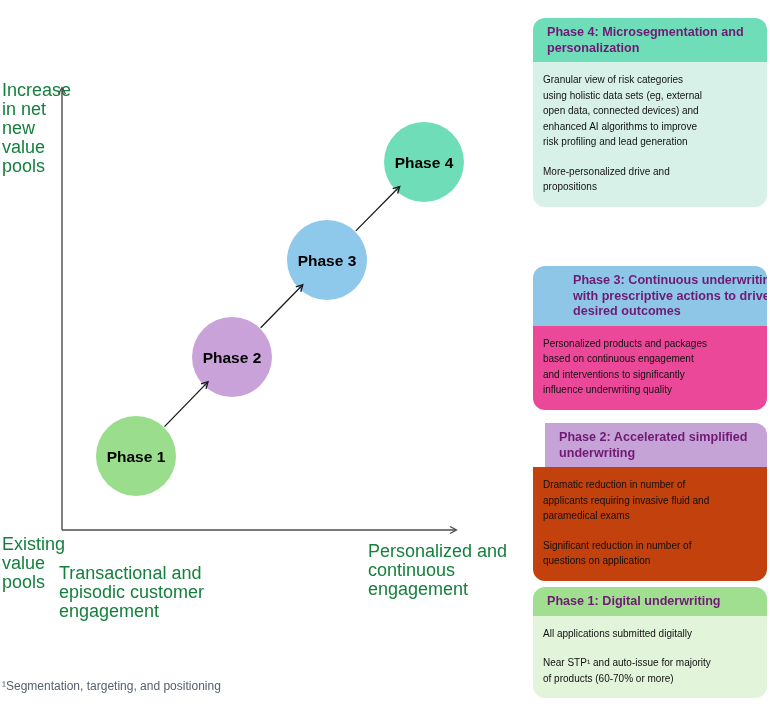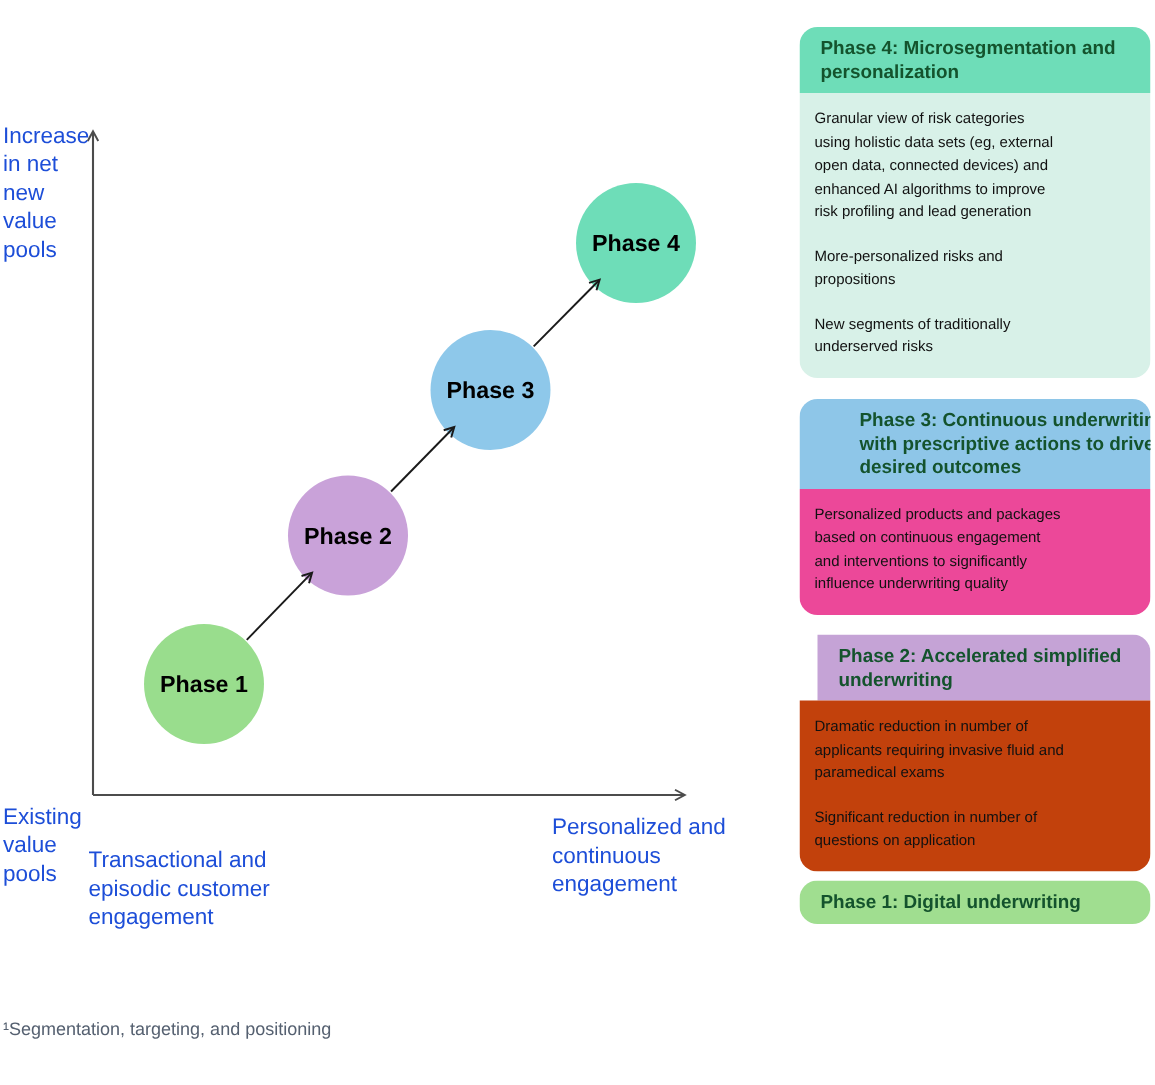--- a/index.html
+++ b/index.html
@@ -4,40 +4,40 @@
 <style>
   html,body{margin:0;padding:0;}
   body{
     width:770px;height:723px;position:relative;background:#ffffff;
     font-family:"Liberation Sans",sans-serif;color:#000;overflow:hidden;
   }
   .stage{position:absolute;inset:0;}
   
   .chart-svg{position:absolute;left:0;top:0;width:510px;height:620px;overflow:visible;}
   .axis-label{
-    position:absolute;font-size:15px;line-height:19px;white-space:pre-line;color:#1d4ed8;
+    position:absolute;font-size:18px;line-height:19px;white-space:pre-line;color:#15803d;
   }
   .ylab-top{left:2px;top:81px;}
   .ylab-bottom{left:2px;top:487px;margin-top:48px;}
   .xlab-left{left:59px;top:564px;}
   .xlab-right{left:368px;top:542px;}
   .circle-label{
     font-weight:bold;font-size:15.5px;fill:#000;text-anchor:middle;
     font-family:"Liberation Sans",sans-serif;
   }
   .footnote{
     position:absolute;left:2px;top:679px;font-size:12px;color:#556070;line-height:14px;
   }
   
   .card{
     position:absolute;left:533px;width:234px;border-radius:12px;overflow:hidden;
   }
   .card-header{
     font-weight:bold;font-size:12.6px;line-height:15.5px;
-    padding:7px 12px 6px 14px;white-space:pre;color:#14532d;
+    padding:7px 12px 6px 14px;white-space:pre;color:#701a75;
   }
   .card-body{
     padding:10px 10px 12px 10px;font-size:10px;line-height:15.5px;color:#111;
   }
   .card-body p{margin:0 0 14px 0;white-space:pre;}
   .card-body p:last-child{margin-bottom:0;}
   .card-p4{top:18px;}
   .card-p3{top:266px;}
   .card-p2{top:423px;}
   .card-p1{top:587px;}
@@ -92,24 +92,22 @@
 
   <aside class="card card-p4">
     <header class="card-header" style="background-color: rgb(110, 221, 184);">Phase 4: Microsegmentation and
 personalization</header>
     <div class="card-body" style="background-color: rgb(216, 241, 232);">
       <p>Granular view of risk categories
 using holistic data sets (eg, external
 open data, connected devices) and
 enhanced AI algorithms to improve
 risk profiling and lead generation</p>
-      <p>More-personalized risks and
+      <p>More-personalized drive and
 propositions</p>
-      <p>New segments of traditionally
-underserved risks</p>
     </div>
   </aside>
 
   <aside class="card card-p3">
     <header class="card-header" style="background-color: rgb(142, 198, 232); padding-left: 40px;">Phase 3: Continuous underwriting
 with prescriptive actions to drive
 desired outcomes</header>
     <div class="card-body" style="background-color: #ec4899;">
       <p>Personalized products and packages
 based on continuous engagement
@@ -125,16 +123,21 @@
       <p>Dramatic reduction in number of
 applicants requiring invasive fluid and
 paramedical exams</p>
       <p>Significant reduction in number of
 questions on application</p>
     </div>
   </aside>
 
   <aside class="card card-p1">
     <header class="card-header" style="background-color: rgb(160, 222, 144);">Phase 1: Digital underwriting</header>
+    <div class="card-body" style="background-color: rgb(226, 244, 218);">
+      <p>All applications submitted digitally</p>
+      <p>Near STP¹ and auto-issue for majority
+of products (60-70% or more)</p>
+    </div>
   </aside>
 
   <div class="footnote">¹Segmentation, targeting, and positioning</div>
 </div>
 
 </body></html>

